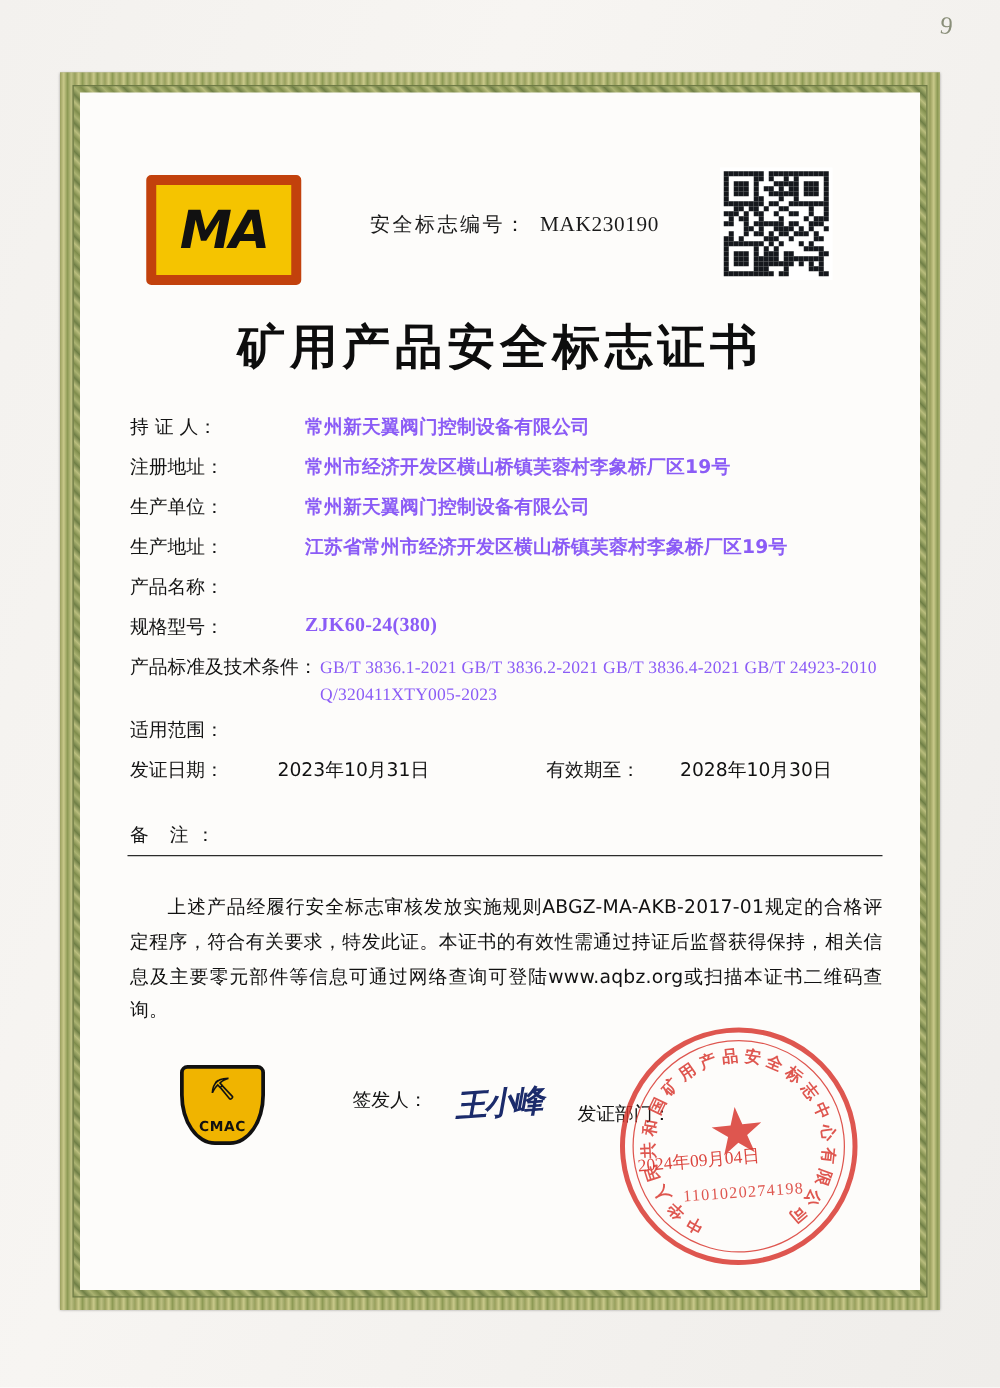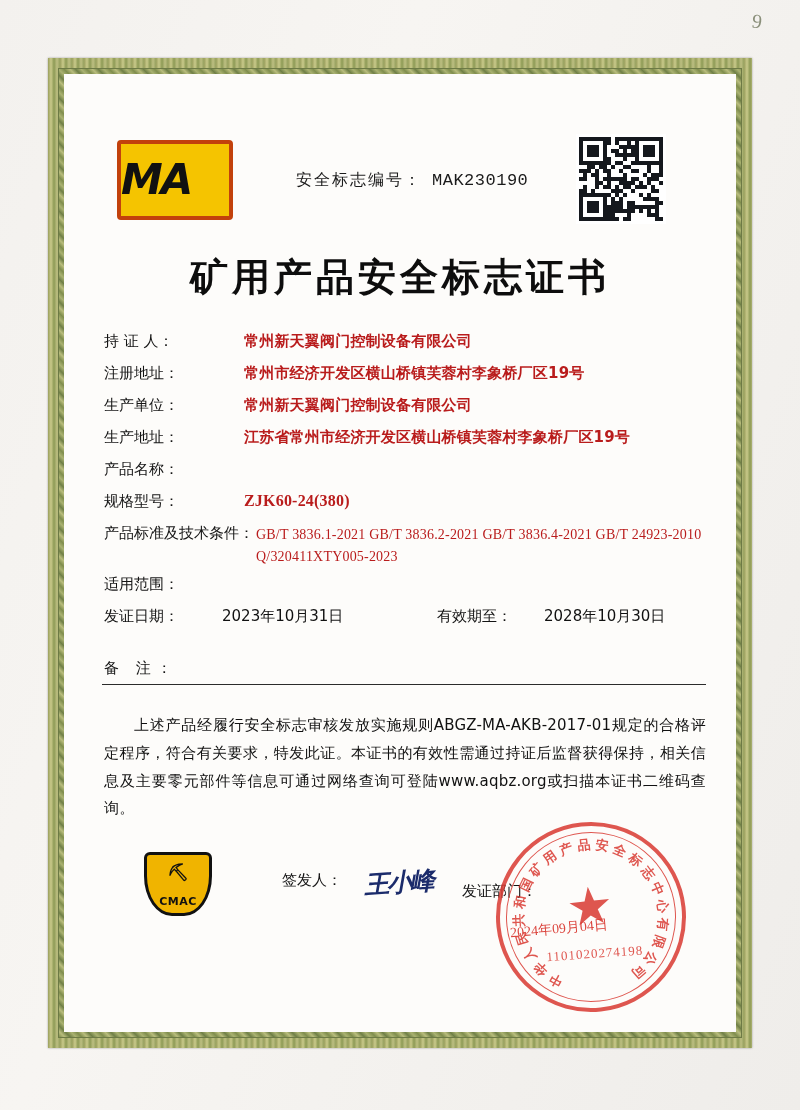--- a/index.html
+++ b/index.html
@@ -91,25 +91,25 @@
     width: 672px;
     height: 110px;
   }
   .ma-logo {
     position: absolute;
     left: 53px;
     top: 66px;
     width: 108px;
     height: 72px;
     background: #f5c400;
-    border: 4px solid #c2410c;
+    border: 8px solid #c2410c;
     border-radius: 4px;
     display: flex;
     align-items: center;
-    justify-content: flex-start;
+    justify-content: center;
   }
   .ma-logo-text {
     font-family: "DejaVu Sans", sans-serif;
     font-weight: 700;
     font-style: italic;
     font-size: 42px;
     color: #111;
     letter-spacing: -2px;
     line-height: 1;
   }
@@ -117,21 +117,21 @@
     position: absolute;
     left: 232px;
     top: 96px;
     font-size: 16px;
     color: #1a1a1a;
     letter-spacing: 1px;
     white-space: nowrap;
   }
   .cert-number-label { letter-spacing: 2px; }
   .cert-number-value {
-    font-family: Liberation Mono, monospace;
+    font-family: Liberation Serif, serif;
     font-size: 17px;
     margin-left: 10px;
     letter-spacing: 0.5px;
     text-align: right;
   }
 
   
   .qr-box {
     position: absolute;
     left: 512px;
@@ -188,21 +188,21 @@
   .field-label.sp {
     letter-spacing: 0;
   }
   .field-value {
     position: absolute;
     left: 140px;
     top: 0;
     right: 0;
     font-size: 15px;
     font-weight: 700;
-    color: #b91c1c;
+    color: #8b5cf6;
     letter-spacing: 0.2px;
   }
   .field-value.mono {
     font-family: "Liberation Serif", serif;
     font-weight: 700;
     font-size: 16px;
   }
   .field-value.std {
     font-family: "Liberation Serif", serif;
     font-weight: 400;

